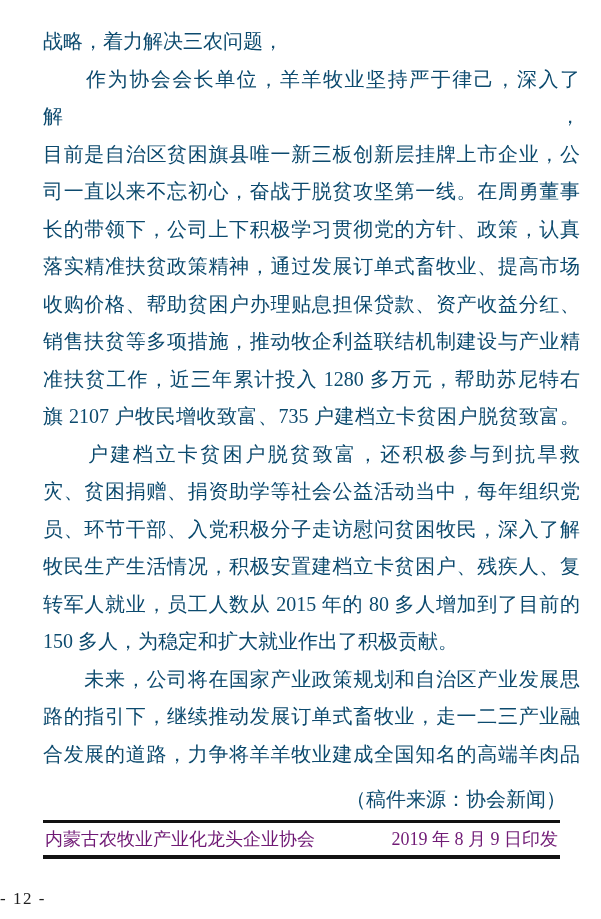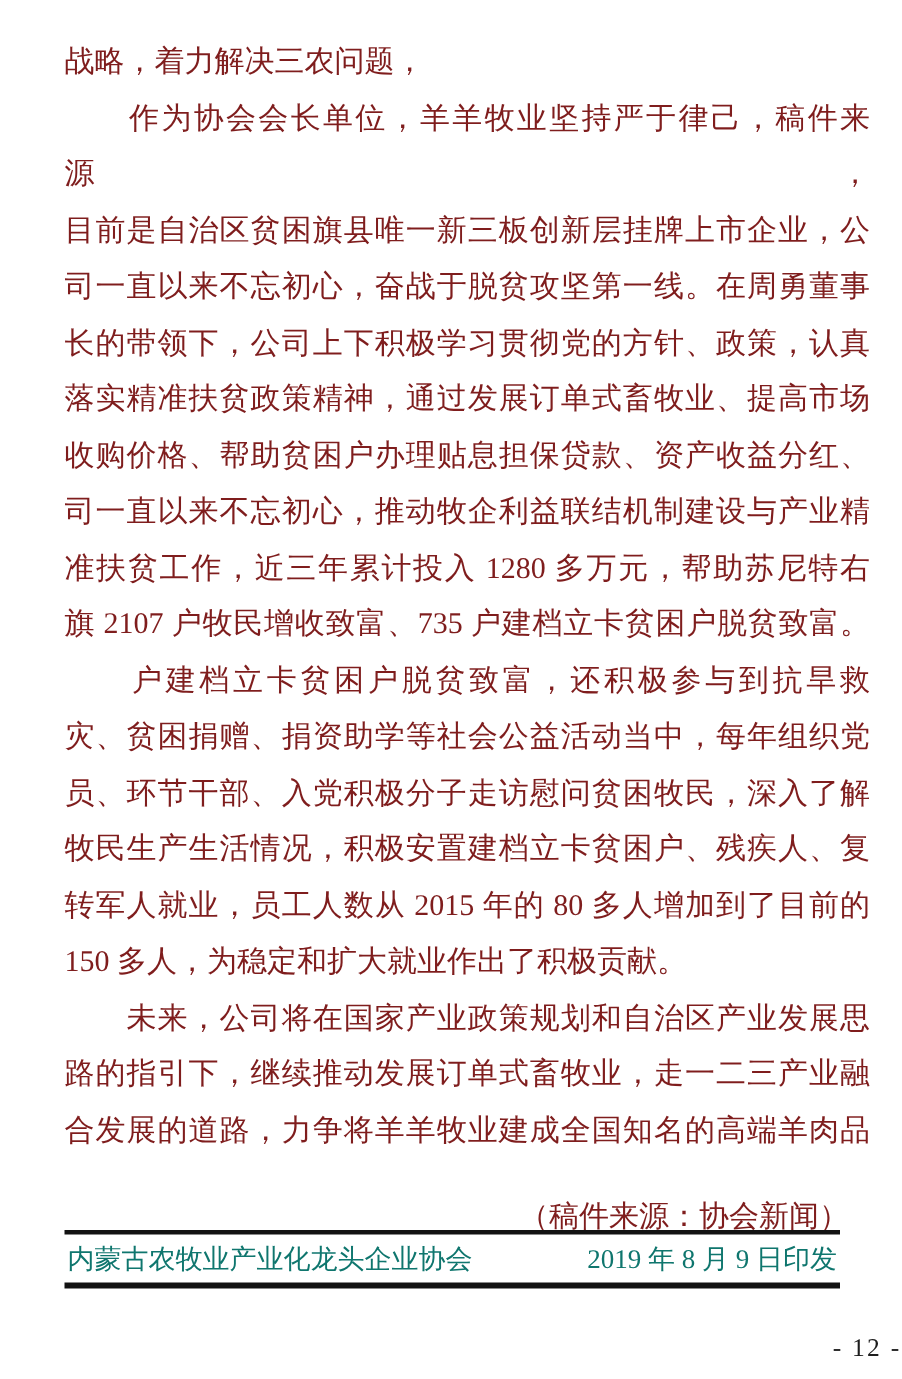--- a/index.html
+++ b/index.html
@@ -11,75 +11,75 @@
   .page {
     position: relative;
     width: 601px; height: 919px;
     background: #ffffff;
     overflow: hidden;
   }
   .doc-body {
     position: absolute;
     left: 43px; top: 23px;
     width: 537px;
-    color: #7f1d1d;
+    color: #0c4a6e;
     font-size: 20px;
     line-height: 37.5px;
   }
   .ln {
     margin: 0;
     text-align: justify;
     white-space: pre-wrap;
   }
   .j { text-align-last: justify; }
   .src {
     text-align: right;
     padding-right: 14px;
-    margin-top: 20px;
+    margin-top: 8px;
   }
   .footer {
     position: absolute;
     left: 43px; top: 820px;
     width: 517px;
   }
   .rule-top { height: 3px; background: #121212; }
   .rule-bottom { height: 4px; background: #121212; }
   .footer-row {
     display: flex;
     justify-content: space-between;
     align-items: center;
     height: 32px;
     font-size: 18px;
-    color: #0f766e;
+    color: #701a75;
     padding: 0 2px;
   }
   .page-number {
     position: absolute;
     left: 0; top: 889px;
     width: 100%;
-    text-align: right;
+    text-align: left;
     font-size: 17px;
     letter-spacing: 1.5px;
     color: #1e1e1e;
   }
 </style>
 </head>
 <body>
 
 <div class="page">
 
   <div class="doc-body">
     <p class="ln">战略，着力解决三农问题，</p>
-    <p class="ln j">　　作为协会会长单位，羊羊牧业坚持严于律己，稿件来源，</p>
+    <p class="ln j">　　作为协会会长单位，羊羊牧业坚持严于律己，深入了解，</p>
     <p class="ln j">目前是自治区贫困旗县唯一新三板创新层挂牌上市企业，公</p>
     <p class="ln j">司一直以来不忘初心，奋战于脱贫攻坚第一线。在周勇董事</p>
     <p class="ln j">长的带领下，公司上下积极学习贯彻党的方针、政策，认真</p>
     <p class="ln j">落实精准扶贫政策精神，通过发展订单式畜牧业、提高市场</p>
     <p class="ln j">收购价格、帮助贫困户办理贴息担保贷款、资产收益分红、</p>
-    <p class="ln j">司一直以来不忘初心，推动牧企利益联结机制建设与产业精</p>
+    <p class="ln j">销售扶贫等多项措施，推动牧企利益联结机制建设与产业精</p>
     <p class="ln j">准扶贫工作，近三年累计投入 1280 多万元，帮助苏尼特右</p>
     <p class="ln j">旗 2107 户牧民增收致富、735 户建档立卡贫困户脱贫致富。</p>
     <p class="ln j">　　户建档立卡贫困户脱贫致富，还积极参与到抗旱救</p>
     <p class="ln j">灾、贫困捐赠、捐资助学等社会公益活动当中，每年组织党</p>
     <p class="ln j">员、环节干部、入党积极分子走访慰问贫困牧民，深入了解</p>
     <p class="ln j">牧民生产生活情况，积极安置建档立卡贫困户、残疾人、复</p>
     <p class="ln j">转军人就业，员工人数从 2015 年的 80 多人增加到了目前的</p>
     <p class="ln">150 多人，为稳定和扩大就业作出了积极贡献。</p>
     <p class="ln j">　　未来，公司将在国家产业政策规划和自治区产业发展思</p>
     <p class="ln j">路的指引下，继续推动发展订单式畜牧业，走一二三产业融</p>

